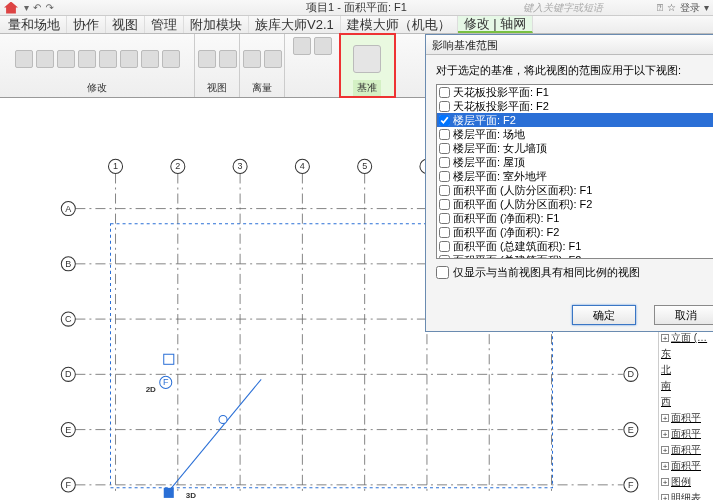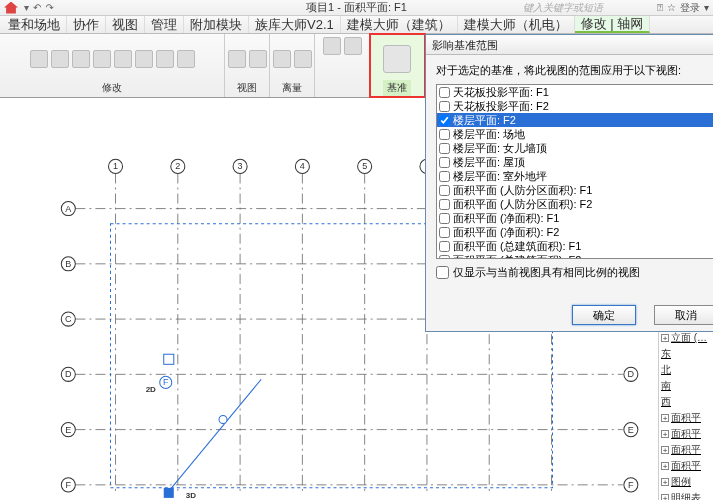--- a/index.html
+++ b/index.html
@@ -77,27 +77,26 @@
   </span>
 </div>
 
 <div class="menutabs" id="menutabs">
     <div class="tab">量和场地</div>
     <div class="tab">协作</div>
     <div class="tab">视图</div>
     <div class="tab">管理</div>
     <div class="tab">附加模块</div>
     <div class="tab">族库大师V2.1</div>
-    <div class="tab">建模大师（建筑）</div>
     <div class="tab">建模大师（机电）</div>
     <div class="tab active">修改 | 轴网</div>
   </div>
 
 <div class="ribbon" id="ribbon">
-    <div class="panel" style="width: 225px;">
+    <div class="panel" style="width: 195px;">
       <div class="icons">
         <div class="ico"></div>
         <div class="ico"></div>
         <div class="ico"></div>
         <div class="ico"></div>
         <div class="ico"></div>
         <div class="ico"></div>
         <div class="ico"></div>
         <div class="ico"></div>
       </div>

